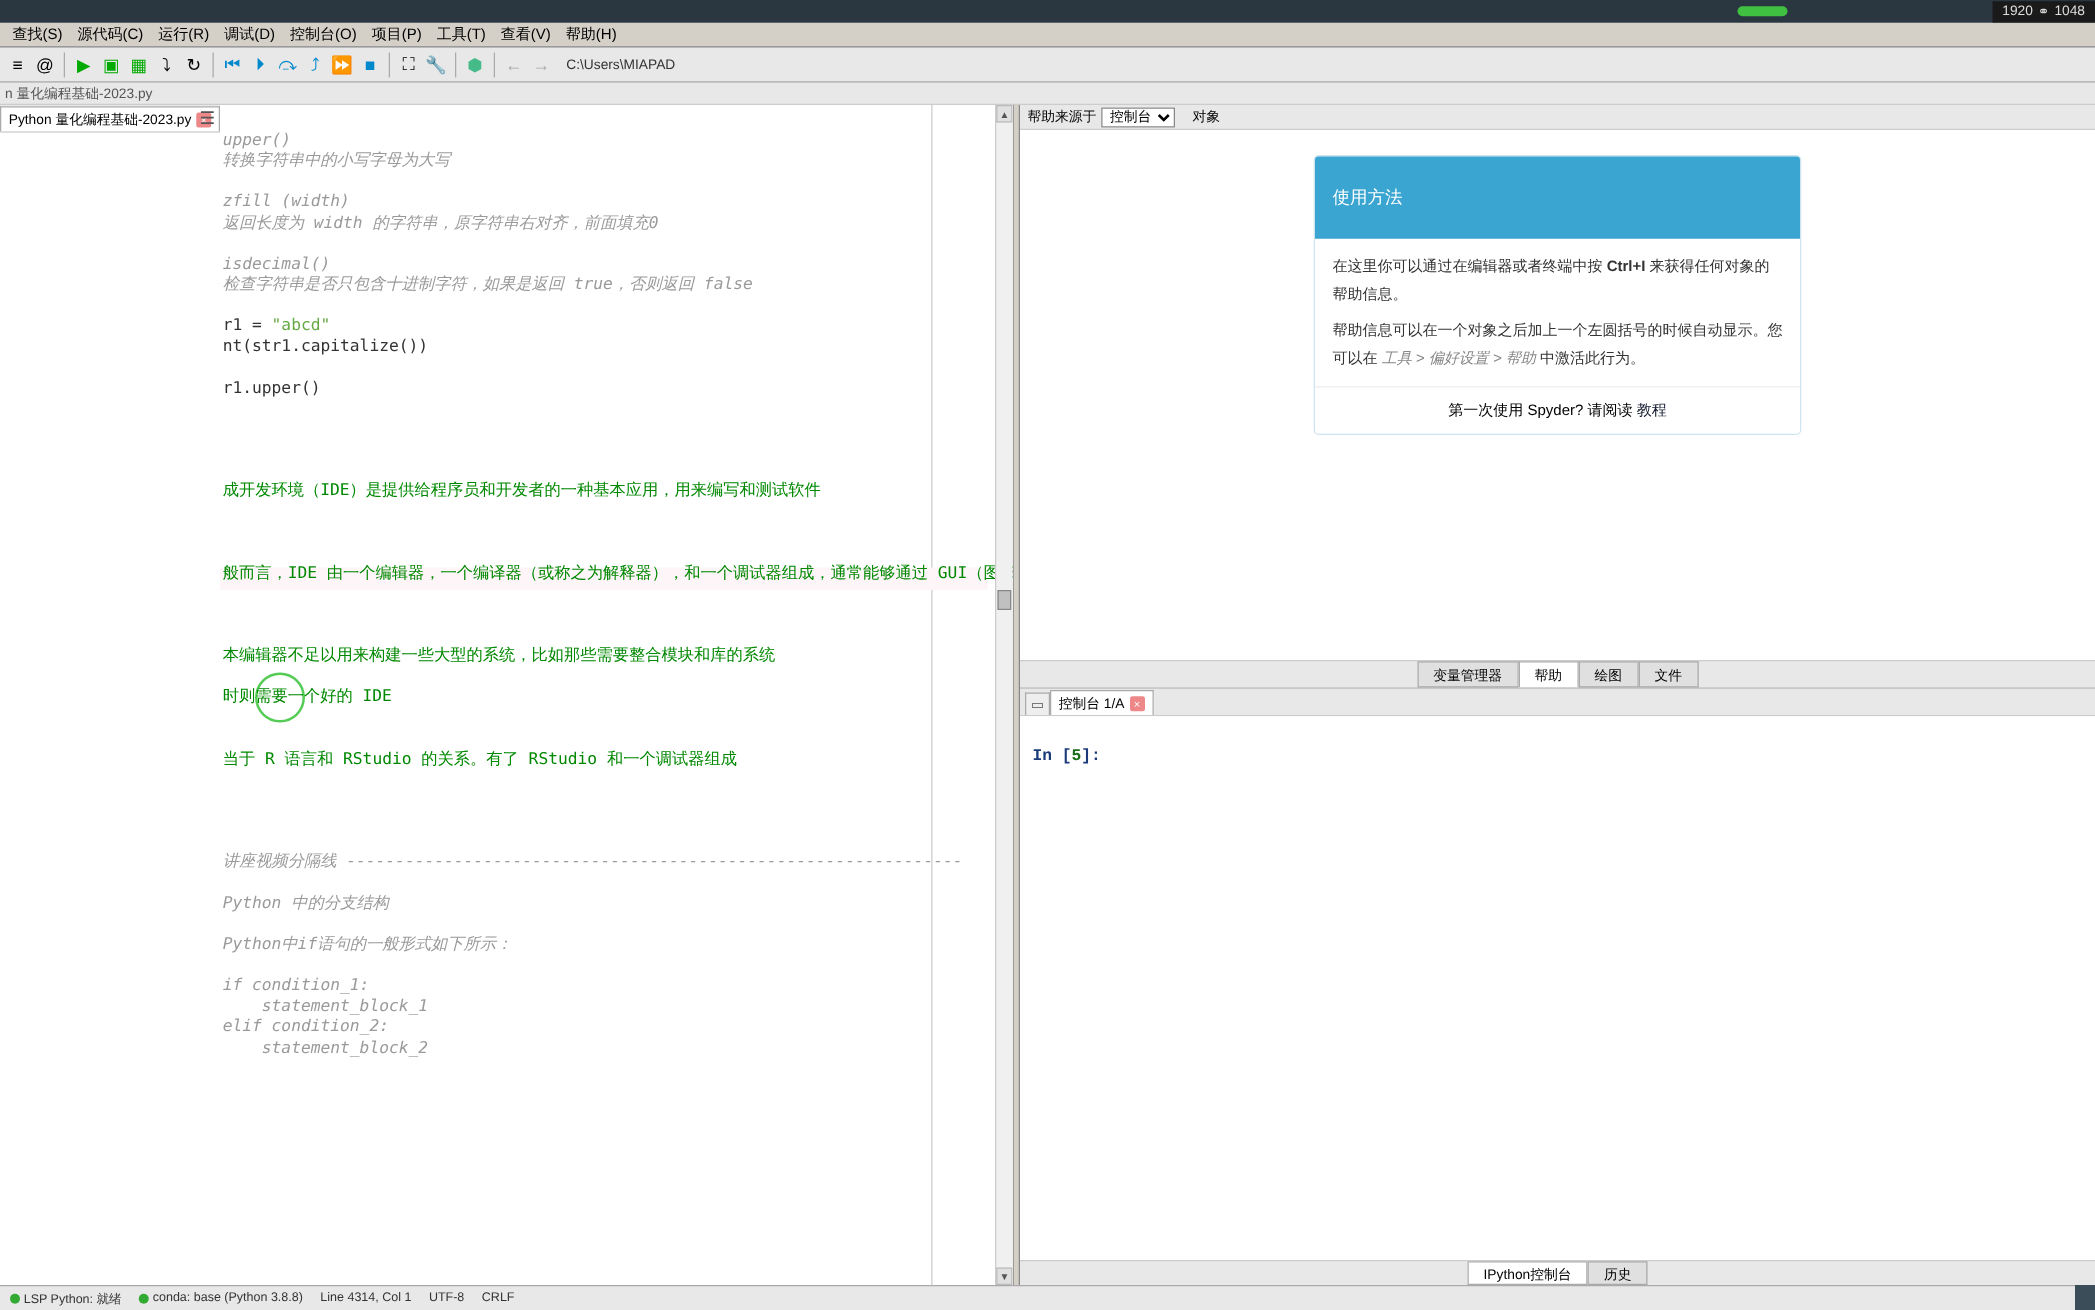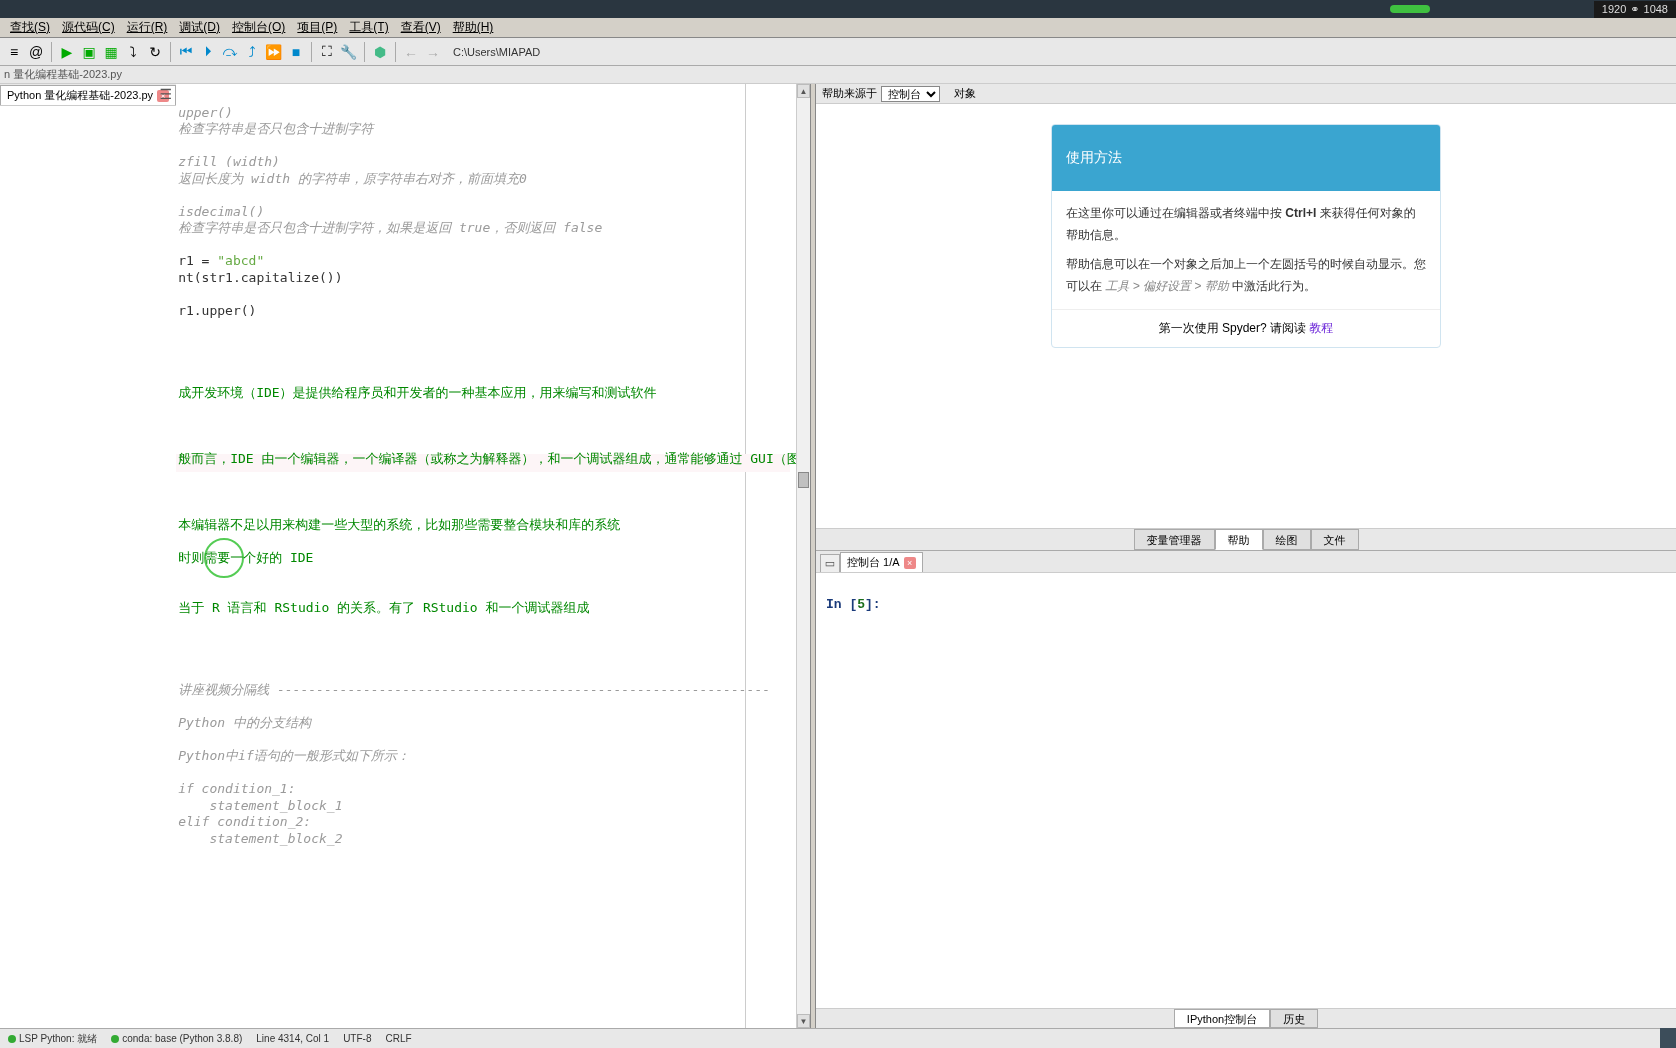--- a/index.html
+++ b/index.html
@@ -2,21 +2,21 @@
 <html><head>
 <meta charset="utf-8">
 <style>
 * { margin:0; padding:0; box-sizing:border-box; }
 body { font-family:"Microsoft YaHei",Arial,sans-serif; font-size:12px; background:#3c4d5a; overflow:hidden; width:1676px; height:1048px; position:relative; }
 .titlebar { height:18px; background:#2a3640; position:relative; }
 .titlebar-right { position:absolute; right:0; top:0; display:flex; align-items:center; height:18px; }
 .green-pill { width:40px; height:8px; background:#3fc040; border-radius:4px; margin-right:120px; }
 .dim-box { background:#1a1a1a; color:#ddd; padding:2px 8px; font-size:11px; display:flex; align-items:center; gap:4px;margin-left:44px; }
 .menubar { height:20px; background:#d4d0c8; border-bottom:1px solid #888; display:flex; align-items:center; padding:0 4px; font-size:12px; }
-.menu-item { padding:0 6px; cursor:pointer;text-decoration:underline; }
+.menu-item { padding:0 6px; cursor:pointer; }
 .toolbar { height:28px; background:#e8e8e8; border-bottom:1px solid #aaa; display:flex; align-items:center; padding:0 4px; gap:2px; }
 .tbtn { width:20px; height:20px; display:flex; align-items:center; justify-content:center; border:1px solid transparent; cursor:pointer; font-size:14px; }
 .tsep { width:1px; height:20px; background:#aaa; margin:0 3px; }
 .path { margin-left:8px; color:#333; font-size:11px; }
 .breadcrumb-bar { height:18px; background:#e8e8e8; border-bottom:1px solid #ccc; display:flex; align-items:center; padding:0 4px; font-size:11px; color:#555; }
 .main-area { position:absolute; top:84px; left:0; right:0; bottom:20px; display:flex; background:#fff; }
 .left-pane { width:810px; background:#fff; display:flex; flex-direction:row; position:relative; }
 .editor-tabs { height:22px; background:#e8e8e8; border-bottom:1px solid #ccc; display:flex; align-items:flex-end; position:relative; }
 .editor-tab { background:#fff; border:1px solid #aaa; border-bottom:none; padding:2px 6px; font-size:11px; display:flex; align-items:center; gap:4px; }
 .close-x { width:12px; height:12px; background:#e88; color:#fff; font-size:9px; display:flex; align-items:center; justify-content:center; cursor:pointer; border-radius:2px; }
@@ -36,21 +36,21 @@
 .vsb-thumb { position:absolute; left:1px; right:1px; height:16px; background:#c0c0c0; border:1px solid #888; }
 .splitter { width:6px; background:#d4d0c8; cursor:ew-resize; border-left:1px solid #888; border-right:1px solid #888; }
 .right-pane { flex:1; display:flex; flex-direction:column; background:#fff; }
 .help-header { height:20px; background:#e8e8e8; border-bottom:1px solid #ccc; display:flex; align-items:center; padding:0 6px; font-size:11px; gap:4px; }
 .help-select { font-size:11px; border:1px solid #888; background:#fff; padding:0 2px; }
 .help-body { flex:1; position:relative; background:#fff; padding:20px; }
 .help-card { margin:0 auto; max-width:390px; border:1px solid #d0e4f0; border-radius:4px; overflow:hidden; }
 .help-card-title { background:#3aa5d0; color:#fff; padding:24px 14px; font-size:14px; }
 .help-card-body { padding:12px 14px; font-size:12px; line-height:1.8; color:#333; }
 .help-card-footer { text-align:center; padding:10px; font-size:12px; border-top:1px solid #eee; }
-.help-card-footer a { color:#6d28d9; text-decoration:none; }
+.help-card-footer a { color:#0f172a; text-decoration:none; }
 .em-gray { color:#888; font-style:italic; }
 .right-tabs { height:22px; background:#e8e8e8; border-top:1px solid #ccc; display:flex; justify-content:center; gap:0; }
 .rtab { padding:3px 12px; border:1px solid #aaa; font-size:11px; background:#e0e0e0; cursor:pointer; }
 .rtab.active { background:#fff; border-bottom-color:#fff; }
 .console-wrap { height:478px; display:flex; flex-direction:column; border-top:1px solid #aaa; }
 .console-tabs { height:22px; background:#e8e8e8; border-bottom:1px solid #ccc; display:flex; align-items:flex-end; padding-left:4px; gap:0; }
 .console-icon { width:20px; height:18px; display:flex; align-items:center; justify-content:center; color:#555; border:1px solid #aaa; border-bottom:none; background:#eee; cursor:pointer; font-size:11px; }
 .console-tab { background:#fff; border:1px solid #aaa; border-bottom:none; padding:2px 6px; font-size:11px; display:flex; align-items:center; gap:4px; }
 .console-body { flex:1; background:#fff; font-family:Liberation Mono, monospace; font-size:13px; padding:24px 10px; color:#333; }
 .prompt-in { color:#1a3a7a; font-weight:bold; }
@@ -130,21 +130,21 @@
     </div>
 
     <div class="editor">
       <div class="edge-ruler"></div>
       <div class="highlight-line" style="top:370px"></div>
       <div class="cursor-circle" style="left:28px; top:454px"></div>
       <div class="move-cursor" style="left:680px; top:418px">✥</div>
 
       <div class="code">
 <span class="comment-it">upper()</span>
-<span class="comment-it">检查字符串是否只包含十进制字符</span>
+<span class="comment-it">转换字符串中的小写字母为大写</span>
 
 <span class="comment-it">zfill (width)</span>
 <span class="comment-it">返回长度为 width 的字符串，原字符串右对齐，前面填充0</span>
 
 <span class="comment-it">isdecimal()</span>
 <span class="comment-it">检查字符串是否只包含十进制字符，如果是返回 true，否则返回 false</span>
 
 <span>r1 = </span><span class="str">"abcd"</span>
 <span>nt(str1.capitalize())</span>
 

